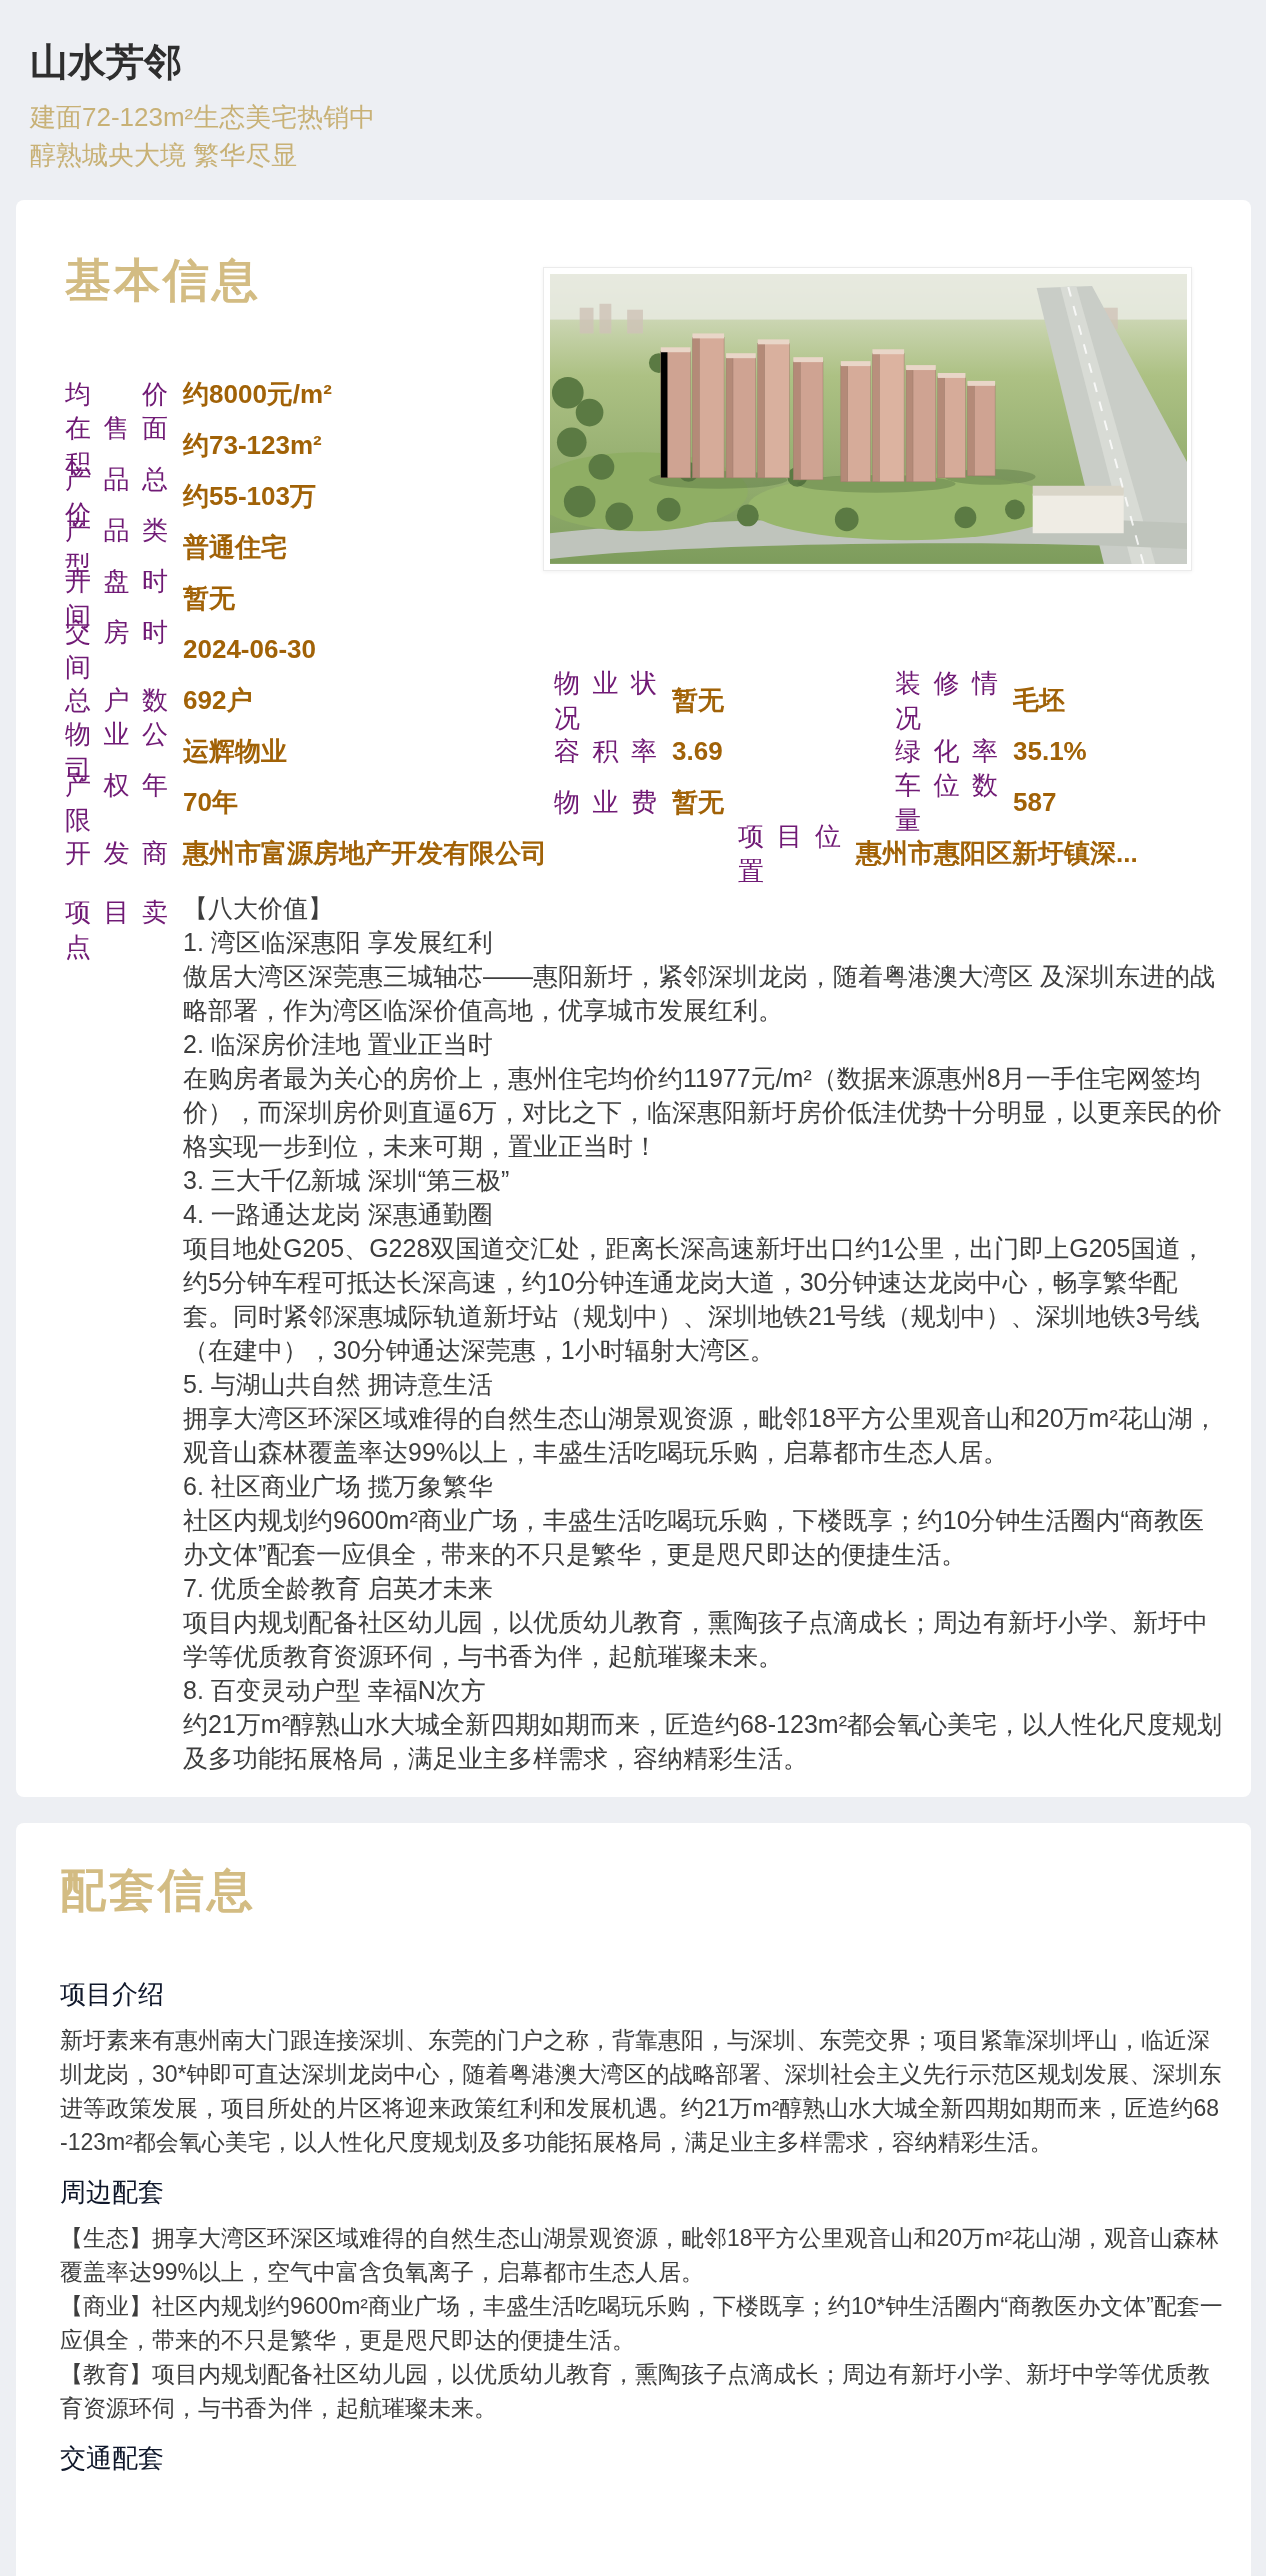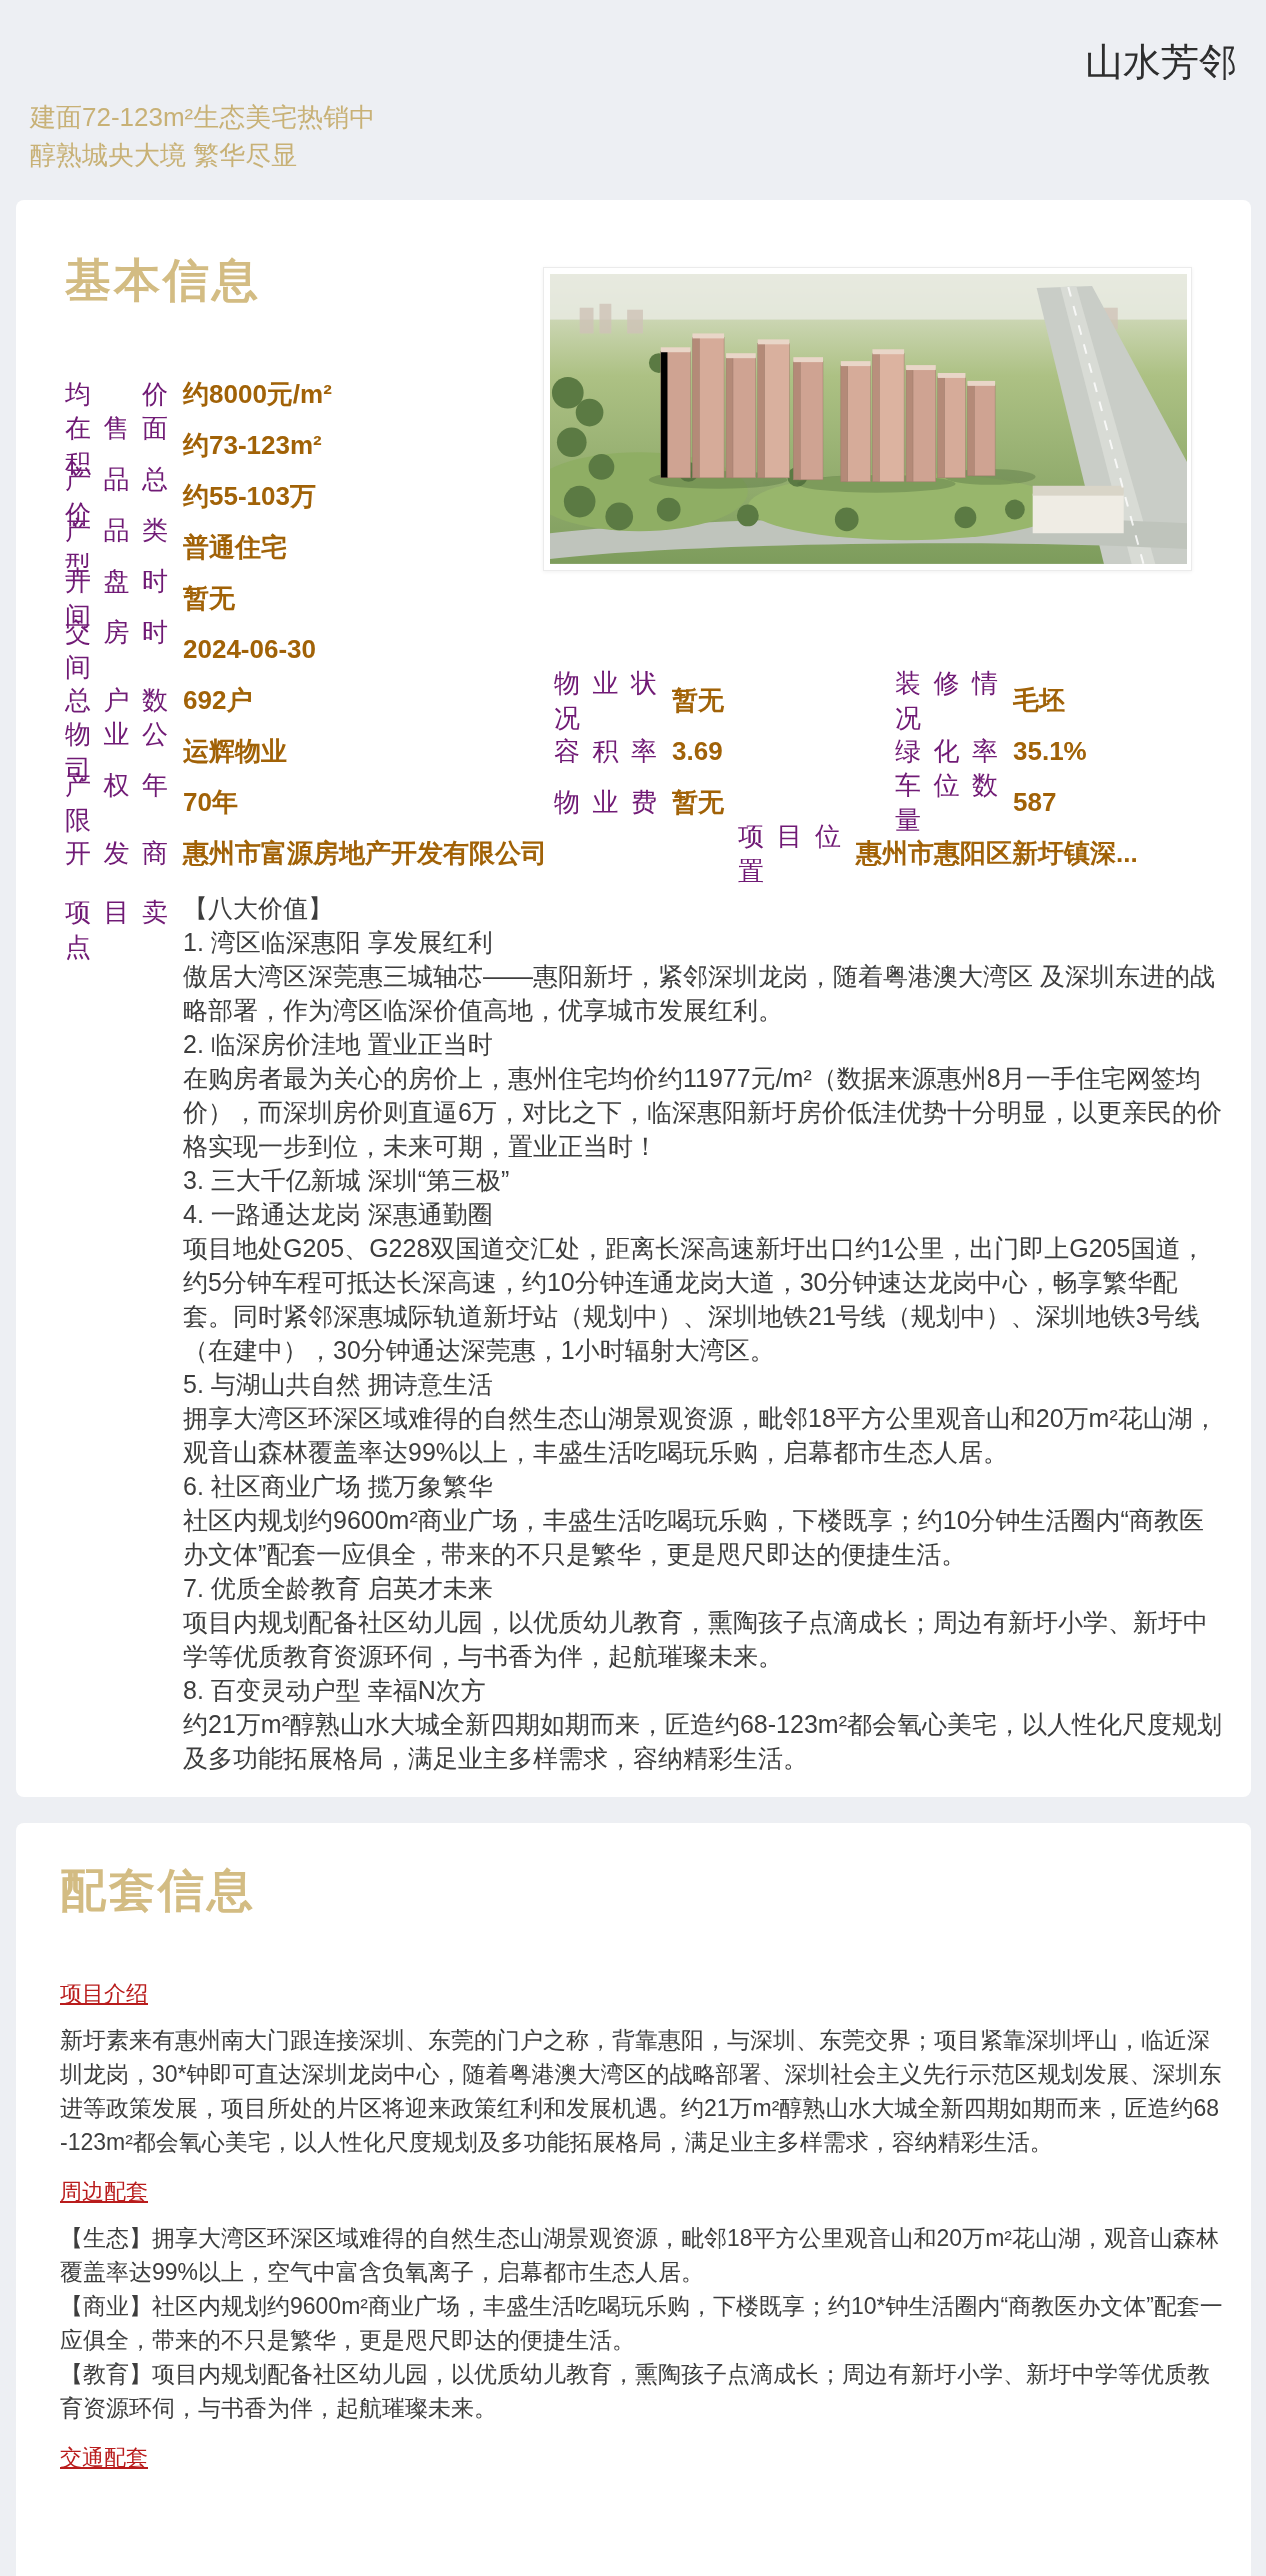--- a/index.html
+++ b/index.html
@@ -3,21 +3,21 @@
 <meta charset="utf-8">
 <style>
   html,body{margin:0;padding:0;}
   body{
     width:1267px;height:2576px;overflow:hidden;
     background:#edeff3;
     font-family:"Liberation Sans","DejaVu Sans",sans-serif;
     -webkit-font-smoothing:antialiased;
   }
   .page-header{padding:40px 30px 0 30px;}
-  .title{font-size:38px;font-weight:400;color:#2e2e2e;line-height:44px;text-align:right;}
+  .title{font-size:38px;font-weight:700;color:#2e2e2e;line-height:44px;}
   .subtitle{margin-top:14px;font-size:26px;line-height:38px;color:#c8b176;}
   .card{
     background:#ffffff;border-radius:8px;margin:0 16px;
     box-sizing:border-box;
   }
   .card-basic{margin-top:26px;padding:53px 24px 22px 49px;position:relative;}
   .card-fac{margin-top:26px;padding:40px 26px 30px 44px;min-height:811px;}
   .section-heading{
     font-size:46px;font-weight:700;color:#d3bc83;line-height:55px;
     letter-spacing:3px;margin:0;
@@ -45,21 +45,21 @@
   }
   .selling-text div{word-break:break-all;}
   
   .photo-frame{
     position:absolute;top:67px;right:59px;width:649px;height:304px;
     background:#fff;border:1px solid #ebebeb;box-sizing:border-box;padding:6px;
     box-shadow:0 1px 4px rgba(0,0,0,.06);
   }
   .photo-frame svg{display:block;width:637px;height:290px;}
   
-  .sec-title{margin-top:61px;font-size:22px;line-height:30px;color:#b91c1c;text-decoration:underline;}
+  .sec-title{margin-top:61px;font-size:26px;line-height:30px;color:#0f172a;}
   .sec-title.tight{margin-top:18px;}
   .sec-body{margin-top:14px;font-size:23px;line-height:34px;color:#3d3d3d;}
   .sec-body p{margin:0;word-break:break-all;}
 </style>
 </head>
 <body>
 
 <div>
 
   <div class="page-header">

